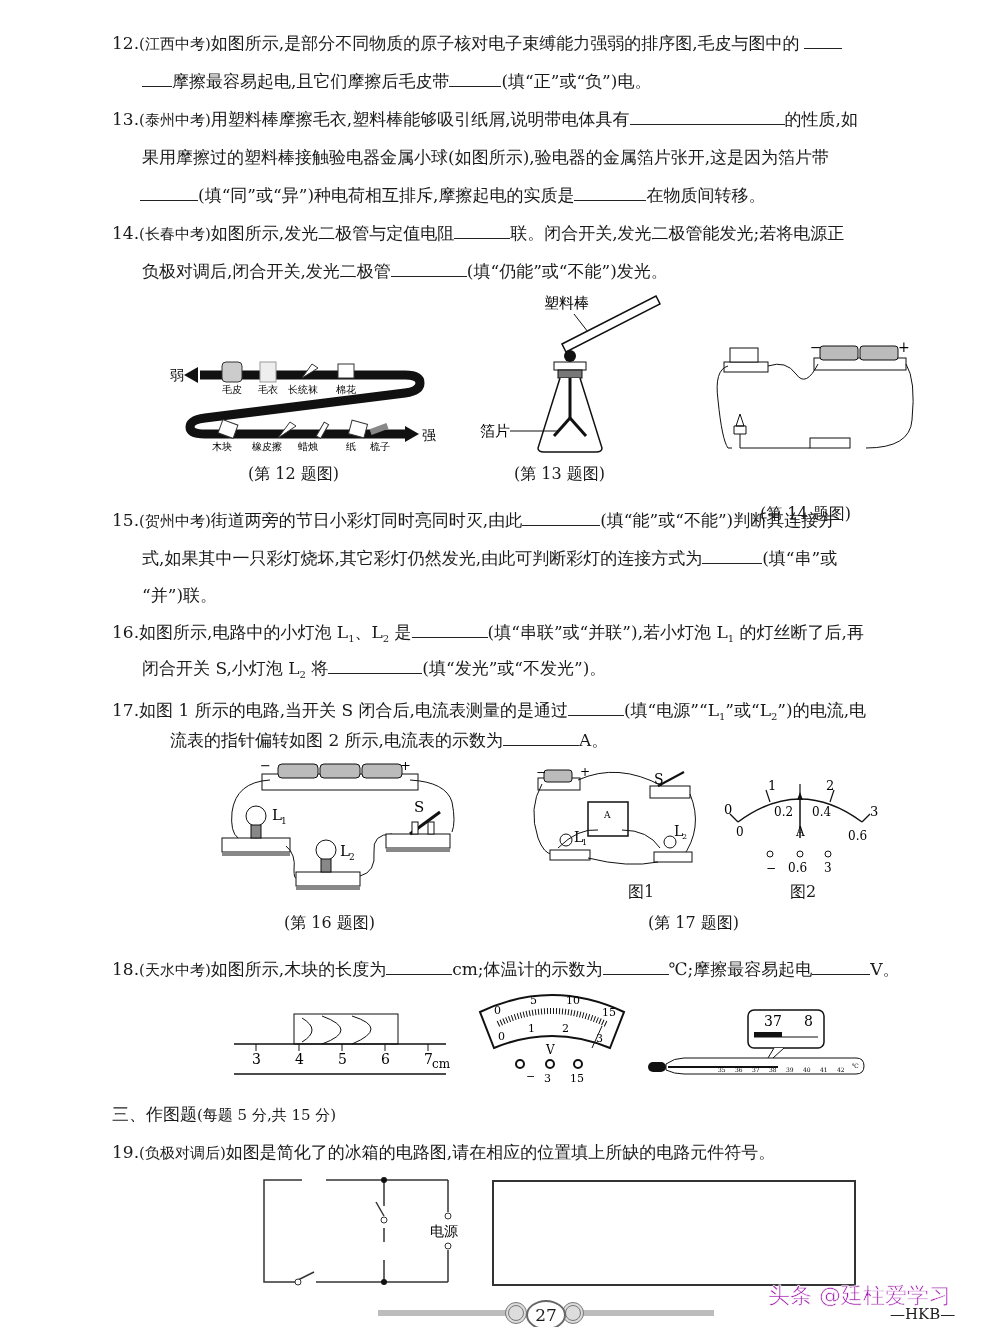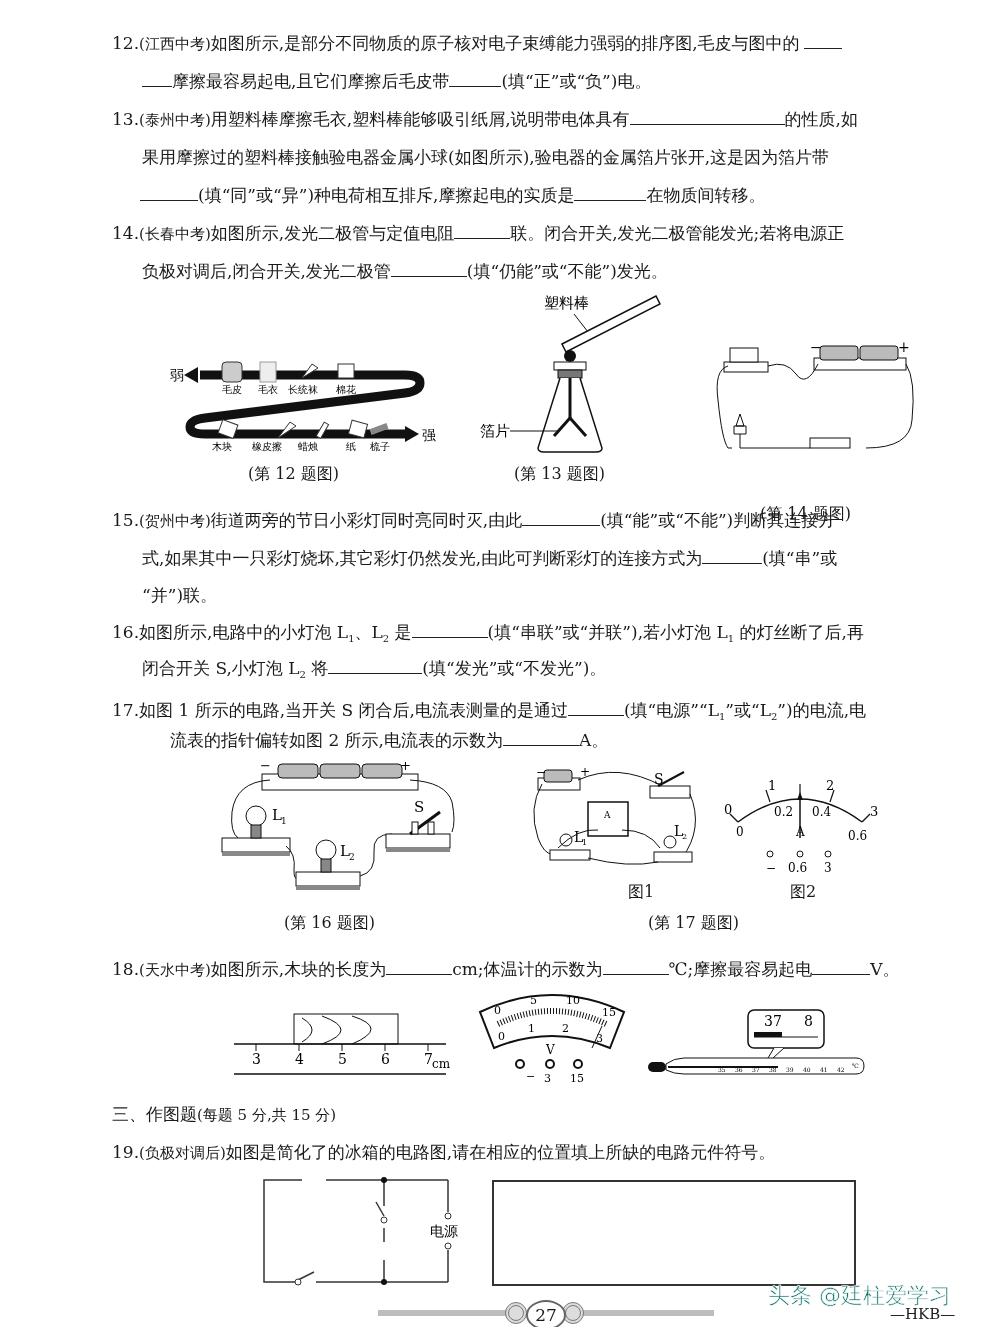--- a/index.html
+++ b/index.html
@@ -11,21 +11,21 @@
   sub { font-size:10px; }
   .cap { position:absolute; font-size:16px; white-space:nowrap; }
   svg { position:absolute; overflow:visible; }
   svg text { font-family:"DejaVu Serif","Liberation Serif",serif; }
   .footer-bar { position:absolute; height:6px; background:#bdbdbd; top:1310px; }
   .pagenum { position:absolute; left:526px; top:1300px; width:36px; height:26px; border-radius:50%;
              border:2px solid #666; background:#fff; text-align:center; font-size:17px; line-height:26px; }
   .gear { position:absolute; top:1302px; width:22px; height:22px; border-radius:50%;
           border:4px double #777; box-sizing:border-box; background:#ddd; }
   .watermark { position:absolute; left:768px; top:1281px; font-family:"DejaVu Sans","Liberation Sans",sans-serif;
-               font-size:22px; color:#0f766e; -webkit-text-stroke:0.6px #fff; text-shadow:0 0 2px #fff; }
+               font-size:22px; color:#a21caf; -webkit-text-stroke:0.6px #fff; text-shadow:0 0 2px #fff; }
   .hkb { position:absolute; left:890px; top:1305px; font-size:15px; }
 </style>
 </head>
 <body>
 
 <div class="line" style="left:112px;top:28px;">
   <span>12.</span><span class="src">(江西中考)</span><span>如图所示,是部分不同物质的原子核对电子束缚能力强弱的排序图,毛皮与图中的</span><span class="blank" style="width:38px;margin-left:4px;"></span>
 </div>
 <div class="line" style="left:142px;top:66px;">
   <span class="blank" style="width:30px;"></span><span>摩擦最容易起电,且它们摩擦后毛皮带</span><span class="blank" style="width:52px;"></span><span>(填“正”或“负”)电。</span>

